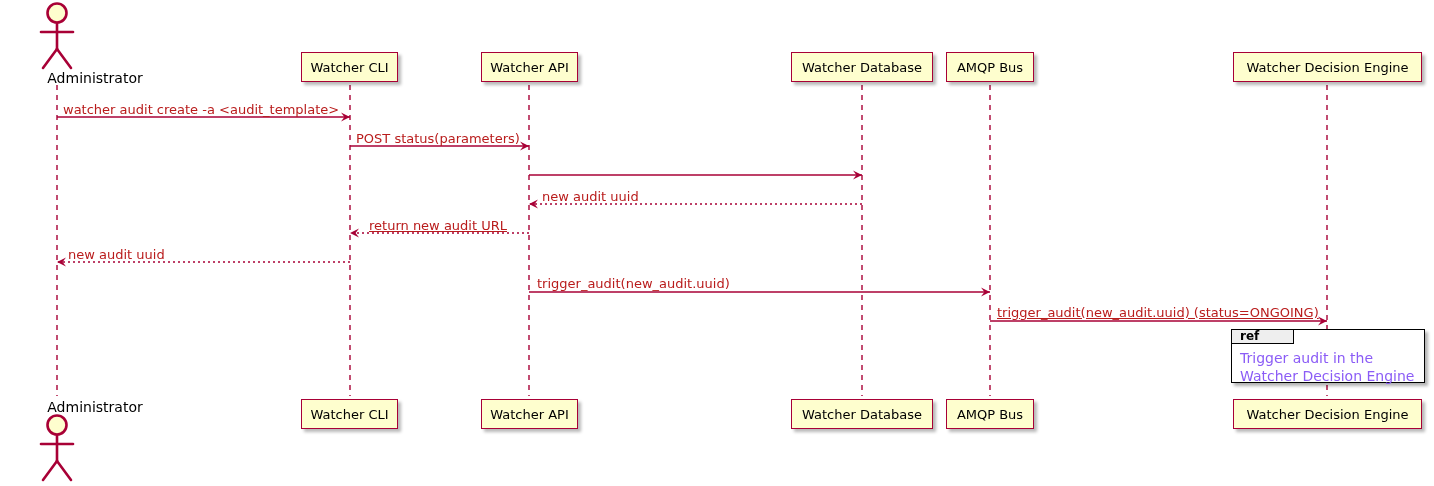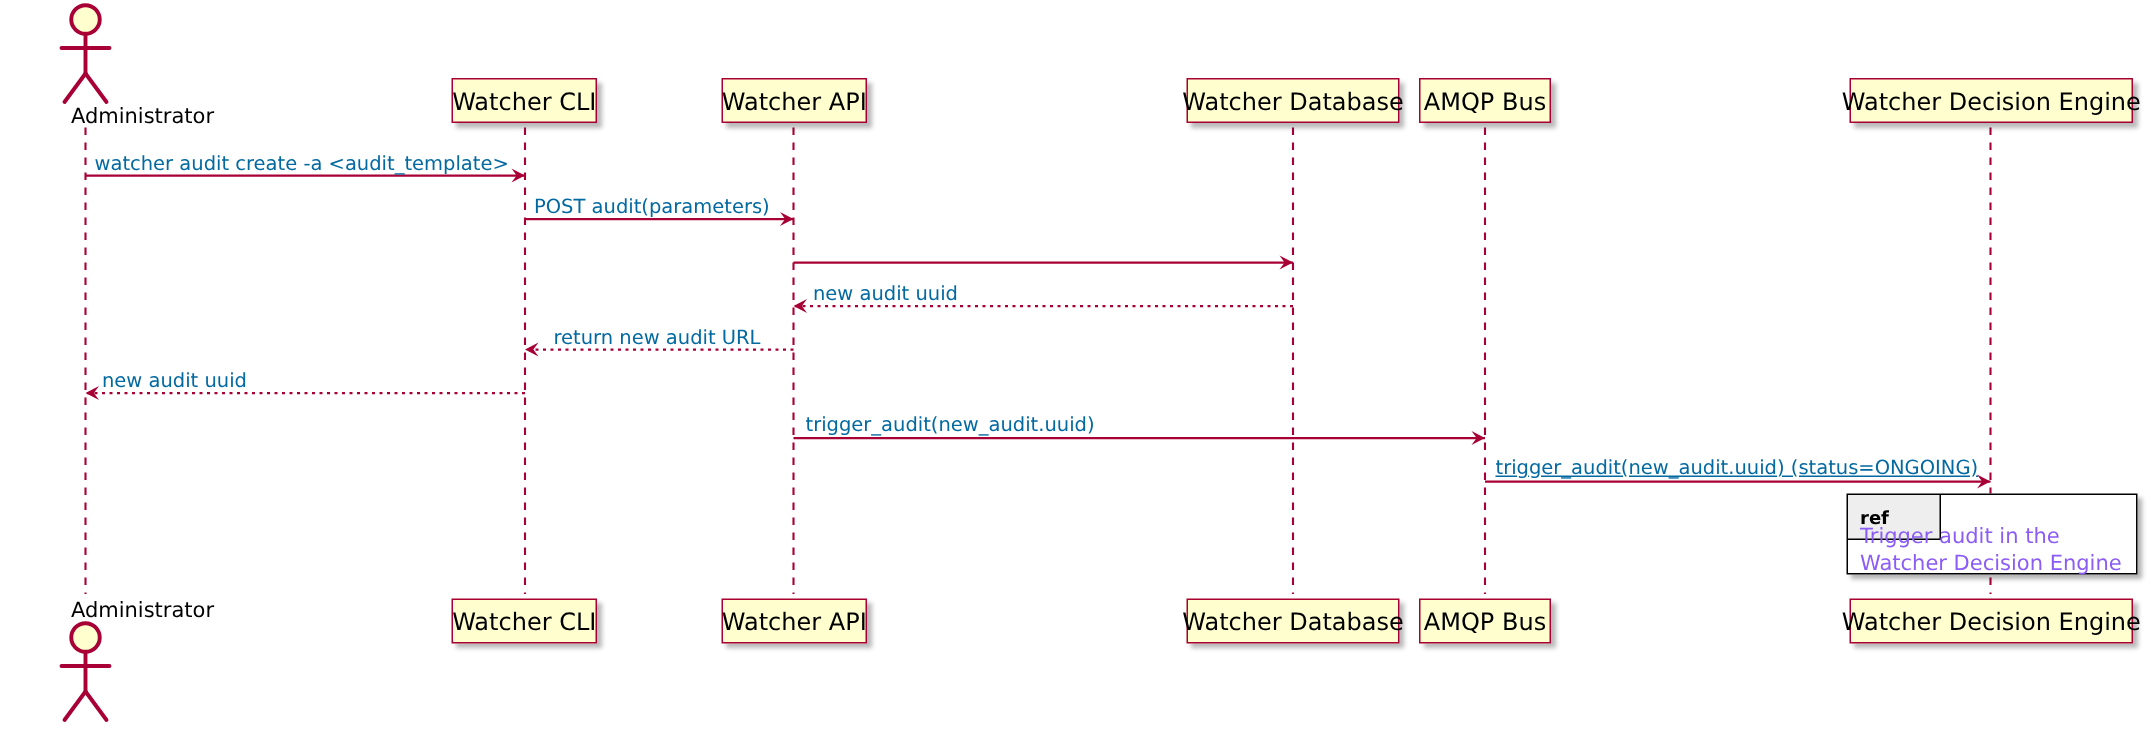--- a/index.html
+++ b/index.html
@@ -16,37 +16,37 @@
   }
   #diagram {
     position: absolute;
     left: 0; top: 0;
     width: 1434px;
     height: 486px;
   }
   .lbl {
     position: absolute;
     font-size: 13px;
-    color: #0369a1;
+    color: #b91c1c;
     white-space: nowrap;
     line-height: 1;
   }
   
   .pbox {
     position: absolute;
     background: #FEFECE;
     border: 1.5px solid #A80036;
     box-shadow: 3px 3px 3px rgba(0,0,0,0.28);
     display: flex;
     align-items: center;
     justify-content: center;
     box-sizing: border-box;
   }
   .pbox span {
-    font-size: 16px;
+    font-size: 13px;
     color: #000000;
     white-space: nowrap;
   }
   
   .actor-name {
     position: absolute;
     font-size: 14px;
     color: #000000;
     white-space: nowrap;
     text-align: center;
@@ -56,26 +56,26 @@
   .refbox {
     position: absolute;
     background: #FFFFFF;
     border: 1.5px solid #000000;
     box-shadow: 3px 3px 3px rgba(0,0,0,0.30);
     box-sizing: border-box;
   }
   .ref-tab {
     position: absolute;
     left: 0; top: 0;
-    height: 30px;
+    height: 14px;
     background: #EEEEEE;
     border-right: 1.5px solid #000000;
     border-bottom: 1.5px solid #000000;
     display: flex;
-    align-items: center;
+    align-items: flex-end;
     padding: 0 16px 0 8px;
     box-sizing: border-box;
   }
   .ref-tab span {
     font-size: 12px;
     font-weight: bold;
     color: #000000;
   }
   .ref-body {
     position: absolute;
@@ -177,23 +177,23 @@
     <span>AMQP Bus</span>
   </div>
   <div class="pbox" style="left:1233px; top:399px; width:189px; height:30px;">
     <span>Watcher Decision Engine</span>
   </div>
 
   <div class="actor-name" style="left:8px; top:70px; width:100px;">Administrator</div>
   <div class="actor-name" style="left:8px; top:399px; width:100px;">Administrator</div>
 
   <div class="lbl" style="left:63px; top:103px;">watcher audit create -a &lt;audit_template&gt;</div>
-  <div class="lbl" style="left:356px; top:132px;">POST audit(parameters)</div>
+  <div class="lbl" style="left:356px; top:132px;">POST status(parameters)</div>
   <div class="lbl" style="left:542px; top:190px;">new audit uuid</div>
-  <div class="lbl" style="left:369px; top:219px;">return new audit URL</div>
+  <div class="lbl" style="left:369px; top:219px;text-decoration:underline;">return new audit URL</div>
   <div class="lbl" style="left:68px; top:248px;">new audit uuid</div>
   <div class="lbl" style="left:537px; top:277px;">trigger_audit(new_audit.uuid)</div>
   <div class="lbl" style="left:997px; top:306px;text-decoration:underline;">trigger_audit(new_audit.uuid) (status=ONGOING)</div>
 
   <div class="refbox" style="left:1231px; top:329px; width:194px; height:54px;">
     <div class="ref-tab" style="width:62px;">
       <span>ref</span>
     </div>
     <div class="ref-body">
       <div>Trigger audit in the</div>

